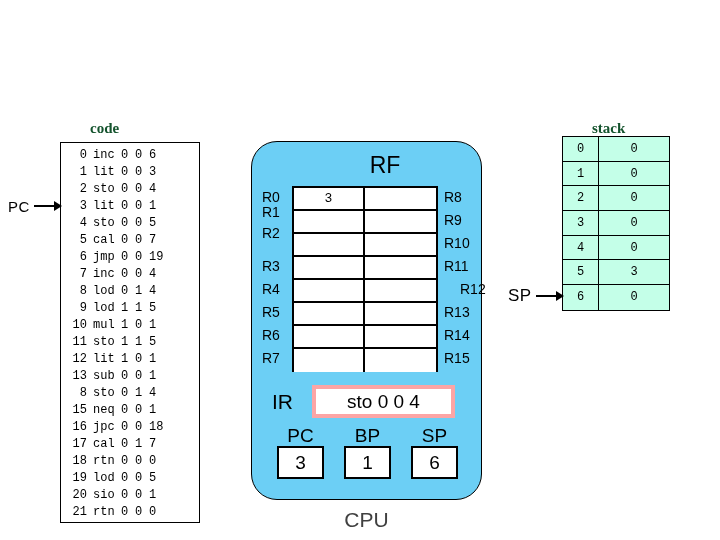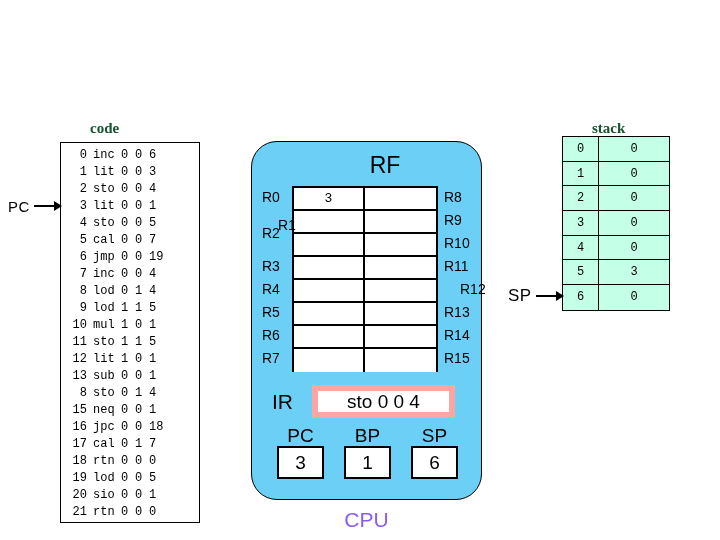--- a/index.html
+++ b/index.html
@@ -192,21 +192,21 @@
     font-size: 21px;
     color: #000000;
   }
   #ir-box {
     position: absolute;
     left: 312px;
     top: 385px;
     width: 143px;
     height: 33px;
     background: #ffffff;
-    border: 6px solid #fca5a5;
+    border: 4px solid #fca5a5;
     box-sizing: border-box;
     display: flex;
     align-items: center;
     justify-content: center;
     font-family: "Liberation Sans", sans-serif;
     font-size: 19px;
     color: #000000;
     white-space: nowrap;
   }
 
@@ -237,21 +237,21 @@
   #reg-sp { left: 411px; top: 425px; }
 
   #cpu-caption {
     position: absolute;
     left: 251px;
     top: 508px;
     width: 231px;
     text-align: center;
     font-family: "Liberation Sans", sans-serif;
     font-size: 21px;
-    color: #8b5cf6;
+    color: #404040;
   }
 
   
   #stack-table {
     position: absolute;
     left: 562px;
     top: 136px;
     width: 108px;
     height: 175px;
     border: 1px solid #000000;
@@ -366,21 +366,21 @@
         <div class="rf-cell right"></div>
       </div>
       <div class="rf-row">
         <div class="rf-cell left"></div>
         <div class="rf-cell right"></div>
       </div>
     </div>
   <div id="rf-labels">
       <div class="rf-label lo" style="top: 186px;">R0</div>
       <div class="rf-label hi" style="top: 186px;">R8</div>
-      <div class="rf-label lo" style="top: 214px; margin-left: 16px;">R1</div>
+      <div class="rf-label lo" style="top: 201px;">R1</div>
       <div class="rf-label hi" style="top: 209px;">R9</div>
       <div class="rf-label lo" style="top: 222px;">R2</div>
       <div class="rf-label hi" style="top: 232px;">R10</div>
       <div class="rf-label lo" style="top: 255px;">R3</div>
       <div class="rf-label hi" style="top: 255px;">R11</div>
       <div class="rf-label lo" style="top: 278px;">R4</div>
       <div class="rf-label hi" style="top: 278px; margin-left: 16px;">R12</div>
       <div class="rf-label lo" style="top: 301px;">R5</div>
       <div class="rf-label hi" style="top: 301px;">R13</div>
       <div class="rf-label lo" style="top: 324px;">R6</div>

